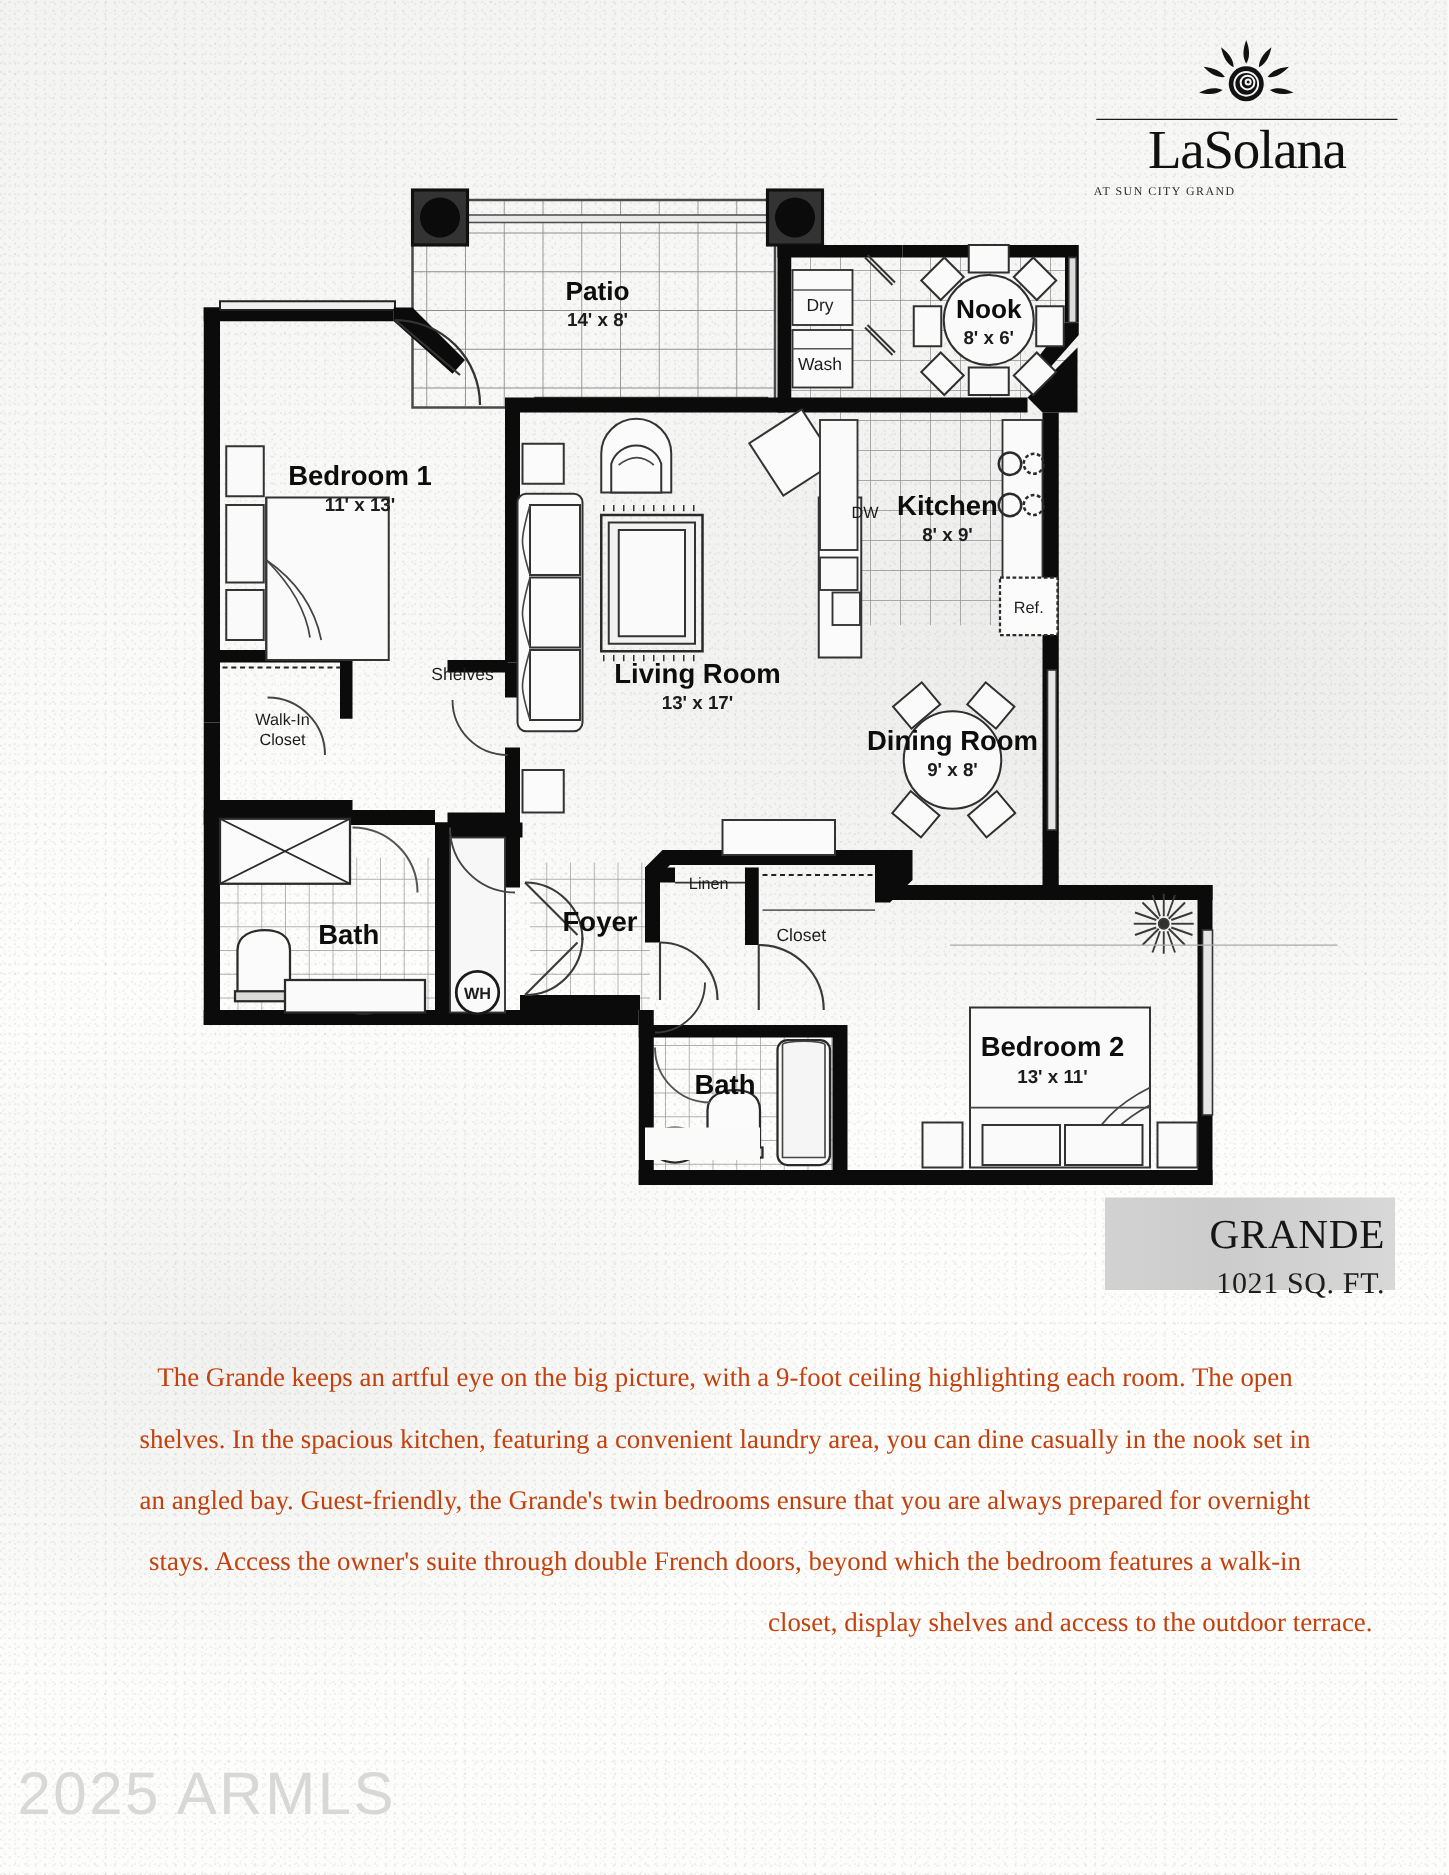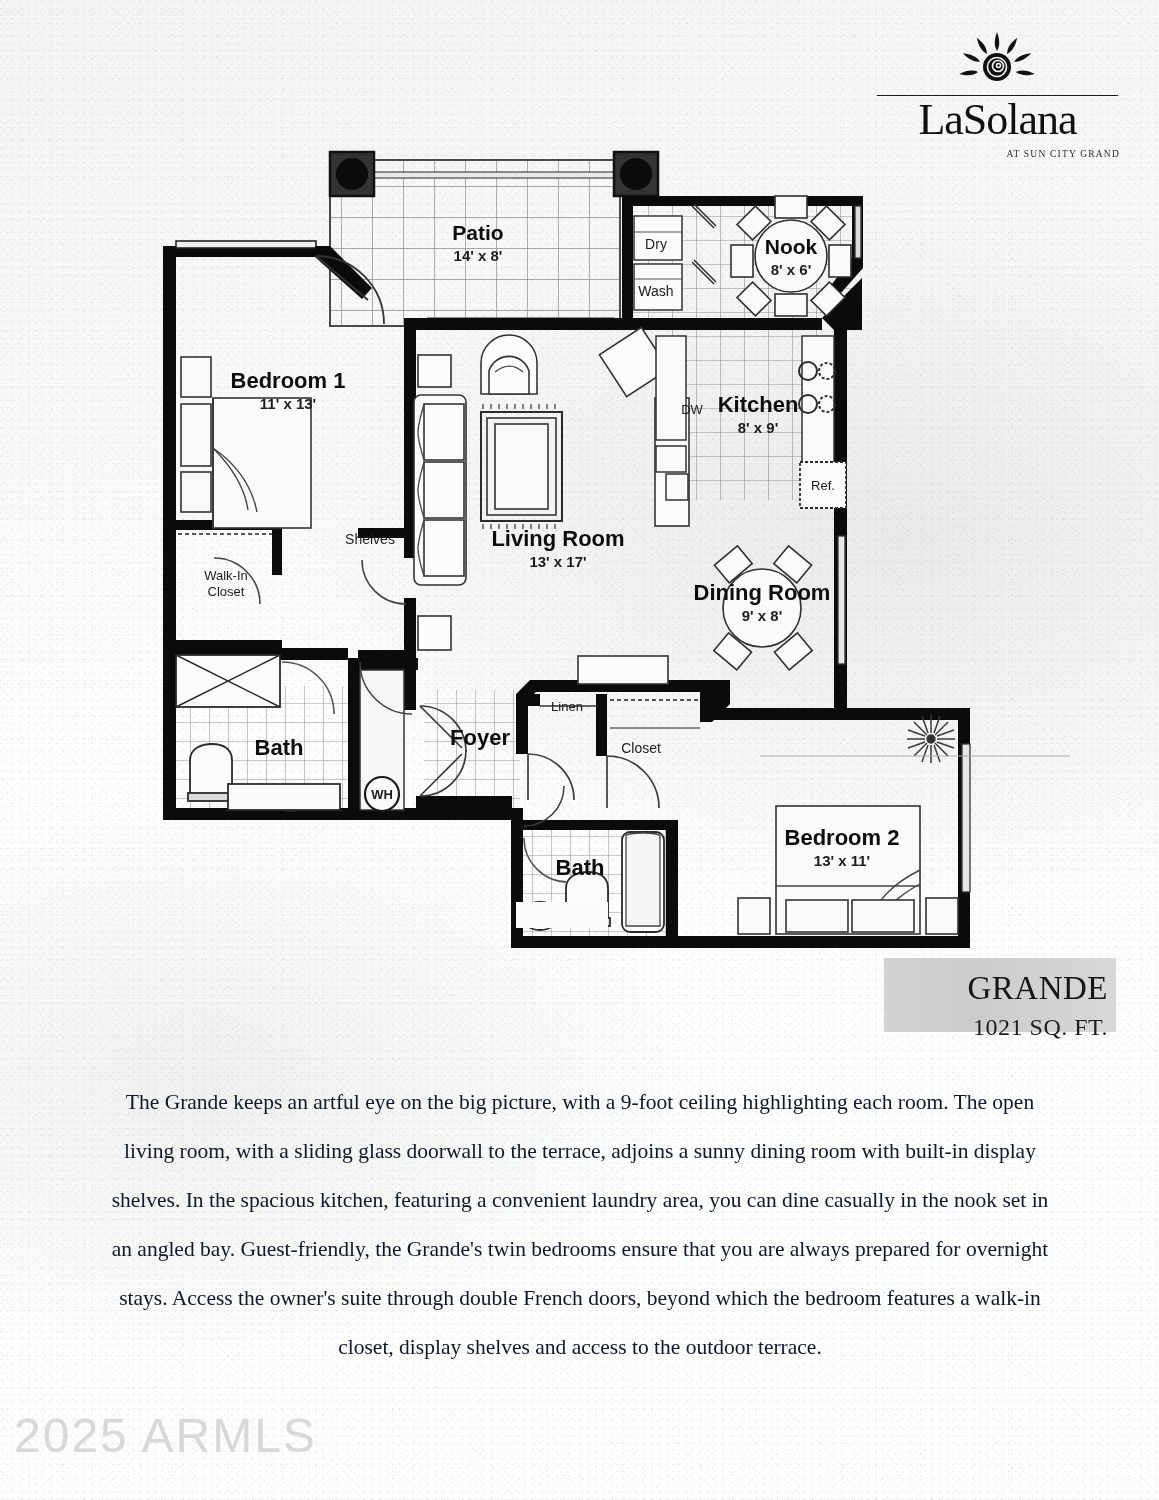--- a/index.html
+++ b/index.html
@@ -65,21 +65,21 @@
     font-family: "Liberation Serif", serif;
     font-size: 44px;
     letter-spacing: -1px;
     color: #101010;
     line-height: 1;
   }
   #logo .logo-sub {
     position: absolute;
     left: 0; top: 121px;
     width: 245px;
-    text-align: right;
+    text-align: left;
     font-family: "Liberation Serif", serif;
     font-size: 9.5px;
     letter-spacing: 1.2px;
     color: #2a2a2a;
   }
 
   
   #grande-plate {
     position: absolute;
     left: 884px; top: 958px;
@@ -106,21 +106,21 @@
 
   
   #description {
     position: absolute;
     left: 62px; top: 1078px;
     width: 1036px;
     z-index: 6;
     font-family: "Liberation Serif", serif;
     font-size: 21.5px;
     line-height: 49px;
-    color: #0f172a;
+    color: #c2410c;
     text-align: center;
   }
   #description p { margin: 0; }
 
   
   #watermark {
     position: absolute;
     left: 14px; top: 1408px;
     font-family: "Liberation Sans", sans-serif;
     font-size: 48px;
@@ -547,22 +547,21 @@
     </g>
   </svg>
 
   <div id="grande-plate">
     <div class="plate-title">GRANDE</div>
     <div class="plate-sub">1021 SQ. FT.</div>
   </div>
 
   <div id="description">
     <p>The Grande keeps an artful eye on the big picture, with a 9-foot ceiling highlighting each room. The open</p>
-    <p>living room, with a sliding glass doorwall to the terrace, adjoins a sunny dining room with built-in display</p>
     <p>shelves. In the spacious kitchen, featuring a convenient laundry area, you can dine casually in the nook set in</p>
     <p>an angled bay. Guest-friendly, the Grande's twin bedrooms ensure that you are always prepared for overnight</p>
     <p>stays. Access the owner's suite through double French doors, beyond which the bedroom features a walk-in</p>
-    <p style="">closet, display shelves and access to the outdoor terrace.</p>
+    <p style="text-align:right;">closet, display shelves and access to the outdoor terrace.</p>
   </div>
 
   <div id="watermark">2025 ARMLS</div>
 
 </div>
 
 </body></html>

